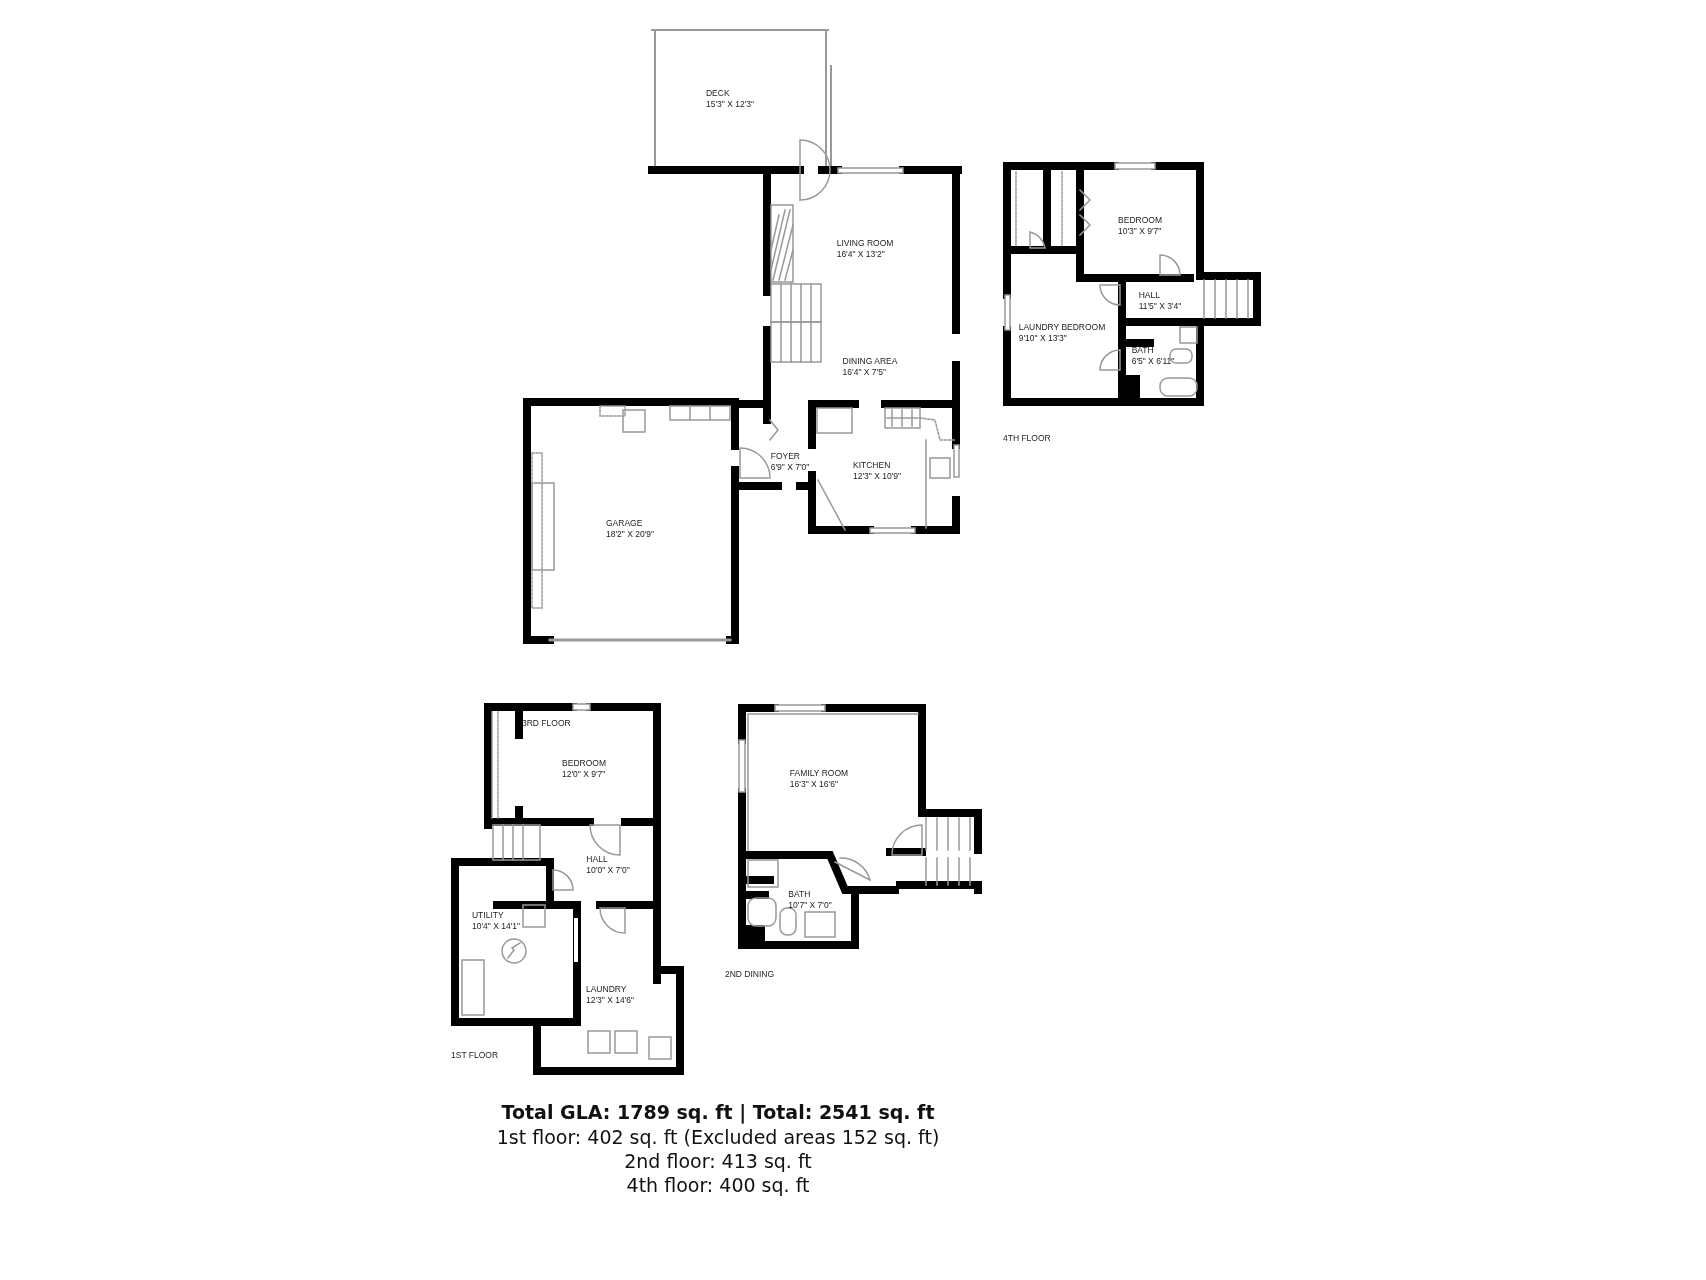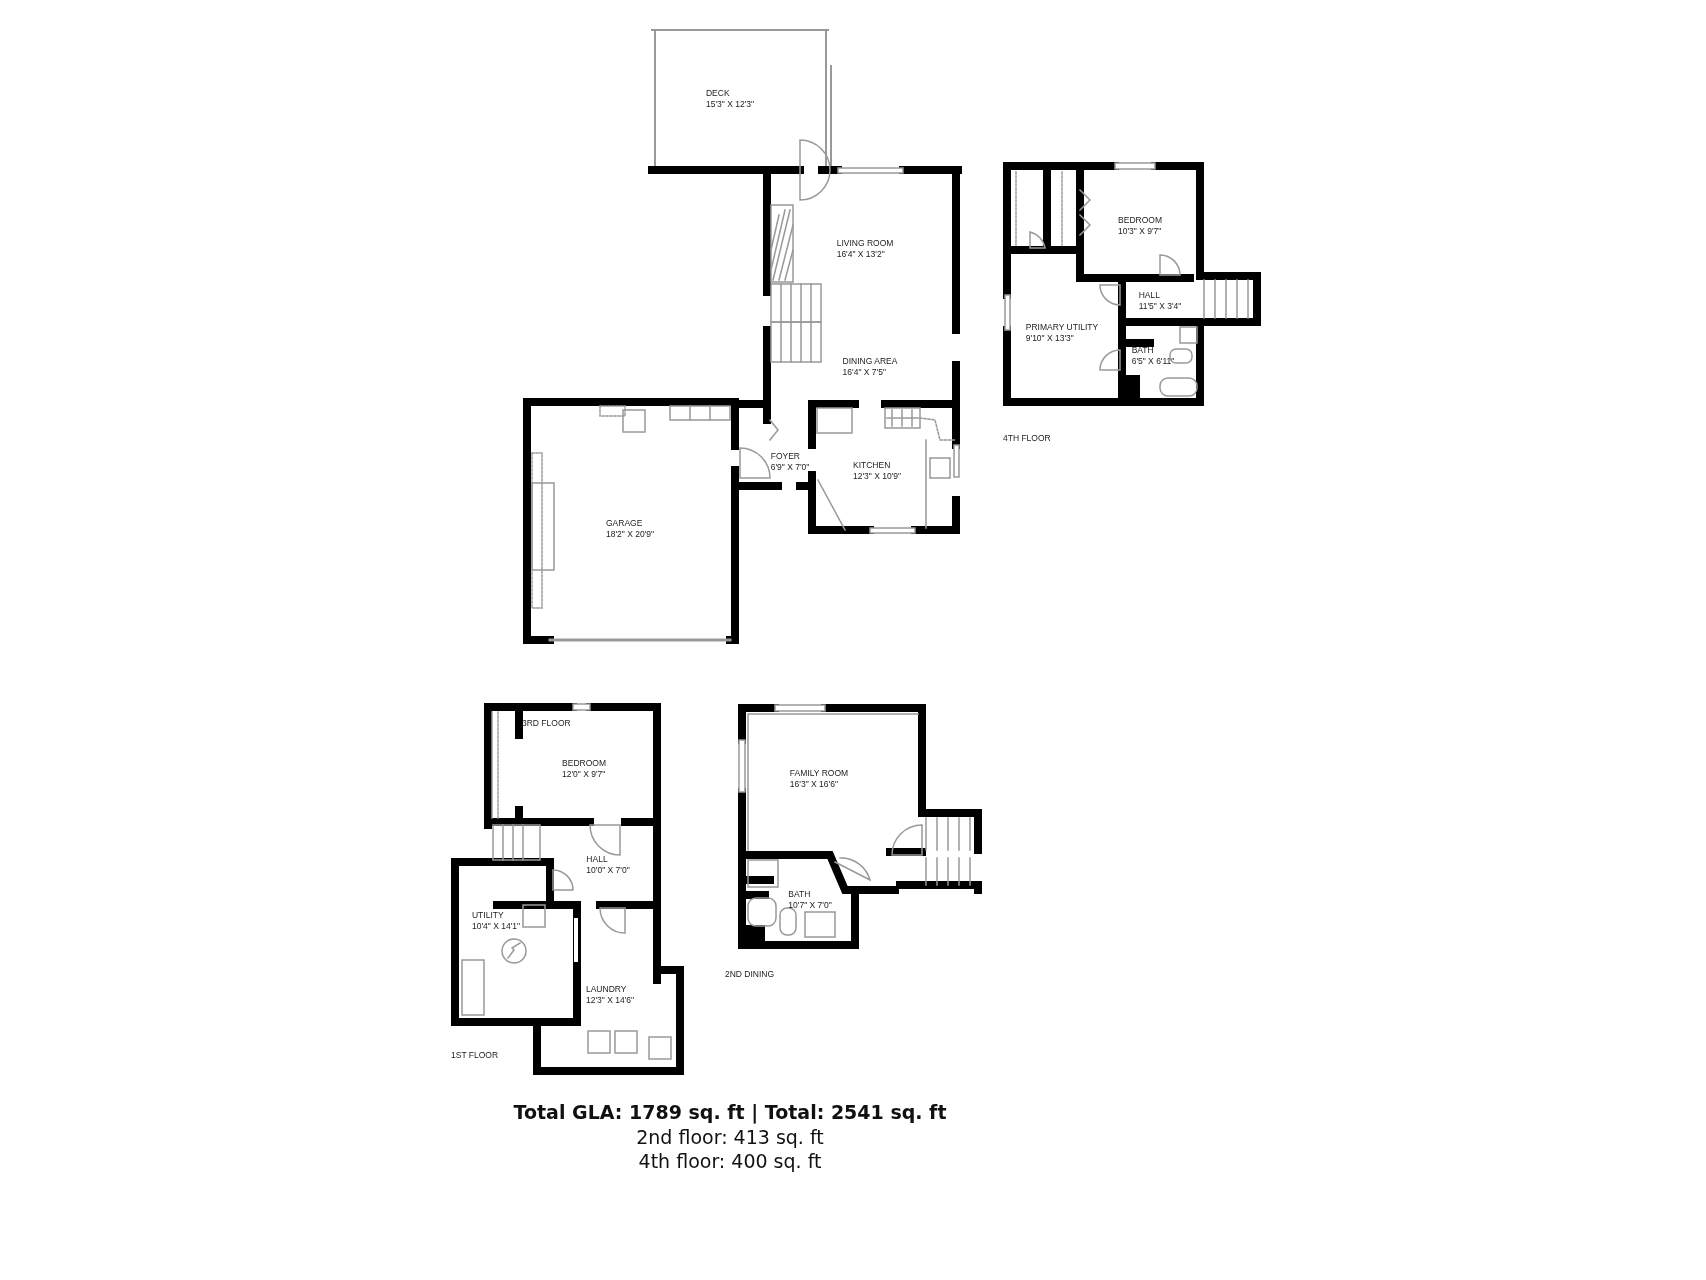--- a/index.html
+++ b/index.html
@@ -1,20 +1,20 @@
 <!DOCTYPE html>
 <html><head>
 <meta charset="utf-8">
 <style>
   html, body { margin:0; padding:0; background:#ffffff; }
   body { width:1706px; height:1280px; position:relative; overflow:hidden; font-family:"DejaVu Sans", sans-serif; }
   #plan { position:absolute; left:0; top:0; width:1706px; height:1280px; }
   .room-label { position:absolute; text-align:left; font-family:"Liberation Sans", sans-serif; font-size:8.5px; color:#222; line-height:11px; white-space:nowrap; transform:translateX(-50%); }
   .floor-label { position:absolute; font-family:"Liberation Sans", sans-serif; font-size:8.5px; color:#222; white-space:nowrap; }
-  #summary { position:absolute; left:0; width:1436px; top:1100px; text-align:center; font-family:"DejaVu Sans", sans-serif; color:#111;padding-left:12px; }
+  #summary { position:absolute; left:0; width:1436px; top:1100px; text-align:center; font-family:"DejaVu Sans", sans-serif; color:#111; }
   #summary .total { font-weight:bold; font-size:19px; line-height:25px; }
   #summary .line { font-size:19px; line-height:24px; }
   #summary .disclaimer { font-size:9.5px; margin-top:14px; color:#333; }
 </style>
 </head>
 <body>
 
 <svg id="plan" viewBox="0 0 1706 1280" xmlns="http://www.w3.org/2000/svg">
   <g fill="none" stroke="#000" stroke-width="8" stroke-linecap="square">
 
@@ -178,33 +178,34 @@
 
 <div class="room-label" style="left:730px;top:88px;"><span>DECK</span><br><span>15'3" X 12'3"</span></div>
 <div class="room-label" style="left:865px;top:238px;"><span>LIVING ROOM</span><br><span>16'4" X 13'2"</span></div>
 <div class="room-label" style="left:870px;top:356px;"><span>DINING AREA</span><br><span>16'4" X 7'5"</span></div>
 <div class="room-label" style="left:790px;top:451px;"><span>FOYER</span><br><span>6'9" X 7'0"</span></div>
 <div class="room-label" style="left:877px;top:460px;"><span>KITCHEN</span><br><span>12'3" X 10'9"</span></div>
 <div class="room-label" style="left:630px;top:518px;"><span>GARAGE</span><br><span>18'2" X 20'9"</span></div>
 
 <div class="room-label" style="left:1140px;top:215px;"><span>BEDROOM</span><br><span>10'3" X 9'7"</span></div>
 <div class="room-label" style="left:1160px;top:290px;"><span>HALL</span><br><span>11'5" X 3'4"</span></div>
-<div class="room-label" style="left:1062px;top:322px;"><span>PRIMARY UTILITY</span><br><span>9'10" X 13'3"</span></div>
+<div class="room-label" style="left:1062px;top:322px;"><span>LAUNDRY BEDROOM</span><br><span>9'10" X 13'3"</span></div>
 <div class="room-label" style="left:1153px;top:345px;"><span>BATH</span><br><span>6'5" X 6'11"</span></div>
 
 <div class="room-label" style="left:584px;top:758px;"><span>BEDROOM</span><br><span>12'0" X 9'7"</span></div>
 <div class="room-label" style="left:608px;top:854px;"><span>HALL</span><br><span>10'0" X 7'0"</span></div>
 <div class="room-label" style="left:496px;top:910px;"><span>UTILITY</span><br><span>10'4" X 14'1"</span></div>
 <div class="room-label" style="left:610px;top:984px;"><span>LAUNDRY</span><br><span>12'3" X 14'6"</span></div>
 
 <div class="room-label" style="left:819px;top:768px;"><span>FAMILY ROOM</span><br><span>16'3" X 16'6"</span></div>
 <div class="room-label" style="left:810px;top:889px;"><span>BATH</span><br><span>10'7" X 7'0"</span></div>
 
 <div class="floor-label" style="left:522px;top:673px;margin-top:45px;">3RD FLOOR</div>
 <div class="floor-label" style="left:1003px;top:433px;">4TH FLOOR</div>
 <div class="floor-label" style="left:451px;top:1050px;text-align:right;">1ST FLOOR</div>
 <div class="floor-label" style="left:725px;top:969px;">2ND DINING</div>
 
 <div id="summary">
   <div class="total">Total GLA: 1789 sq. ft | Total: 2541 sq. ft</div>
+  <div class="line">1st floor: 402 sq. ft (Excluded areas 152 sq. ft)</div>
   <div class="line">2nd floor: 413 sq. ft</div>
   <div class="line">4th floor: 400 sq. ft</div>
 </div>
 
 </body></html>

